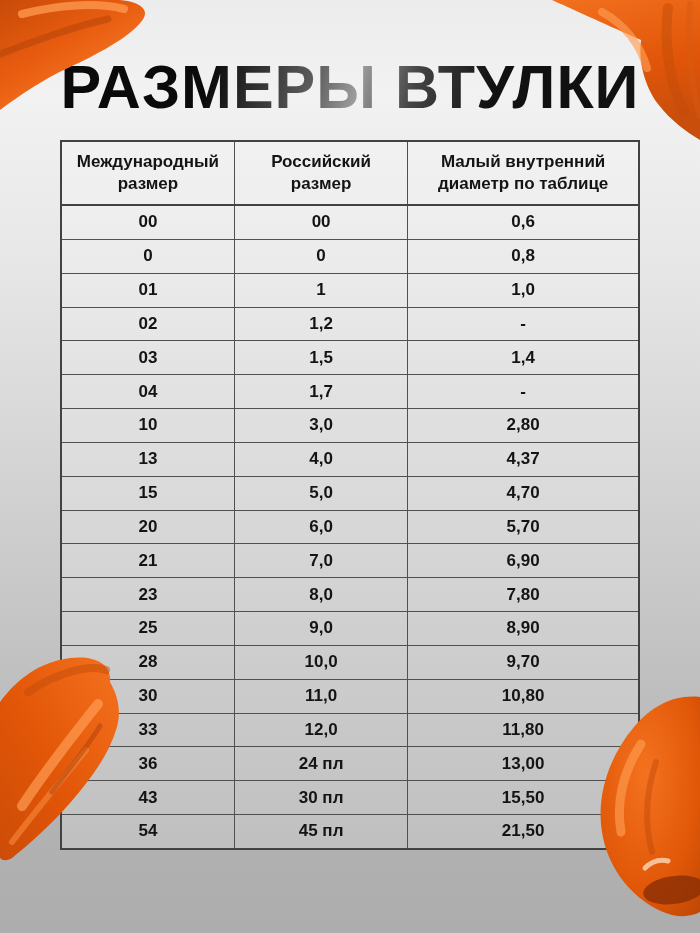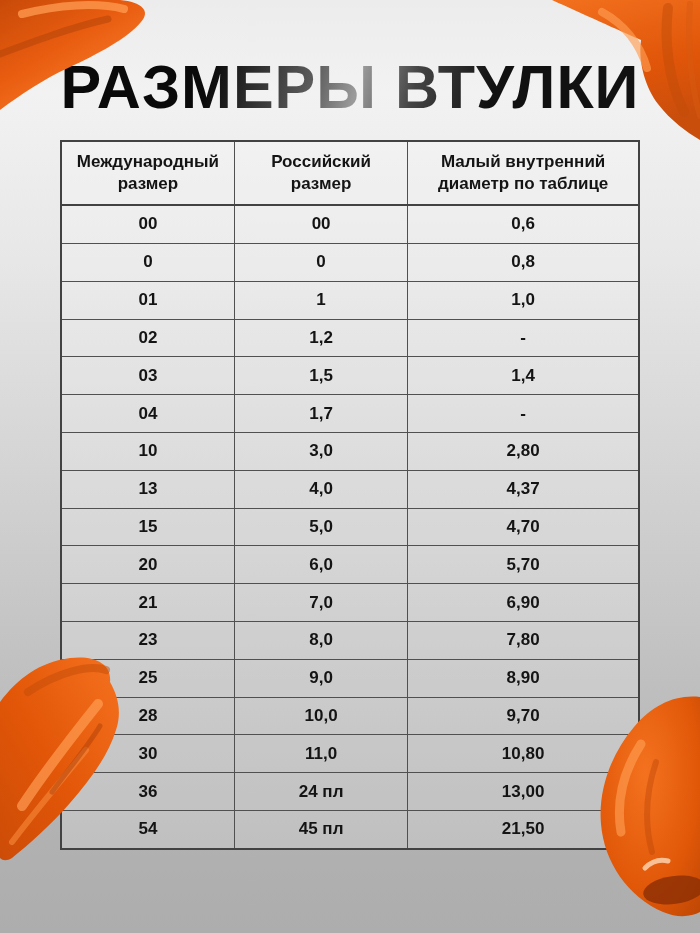--- a/index.html
+++ b/index.html
@@ -173,23 +173,33 @@
           <td>28</td>
           <td>10,0</td>
           <td>9,70</td>
         </tr>
         <tr>
           <td>30</td>
           <td>11,0</td>
           <td>10,80</td>
         </tr>
         <tr>
+          <td>33</td>
+          <td>12,0</td>
+          <td>11,80</td>
+        </tr>
+        <tr>
           <td>36</td>
           <td>24 пл</td>
           <td>13,00</td>
+        </tr>
+        <tr>
+          <td>43</td>
+          <td>30 пл</td>
+          <td>15,50</td>
         </tr>
         <tr>
           <td>54</td>
           <td>45 пл</td>
           <td>21,50</td>
         </tr>
       </tbody>
   </table>
 
   <svg class="paint-layer" viewBox="0 0 700 933" xmlns="http://www.w3.org/2000/svg">

